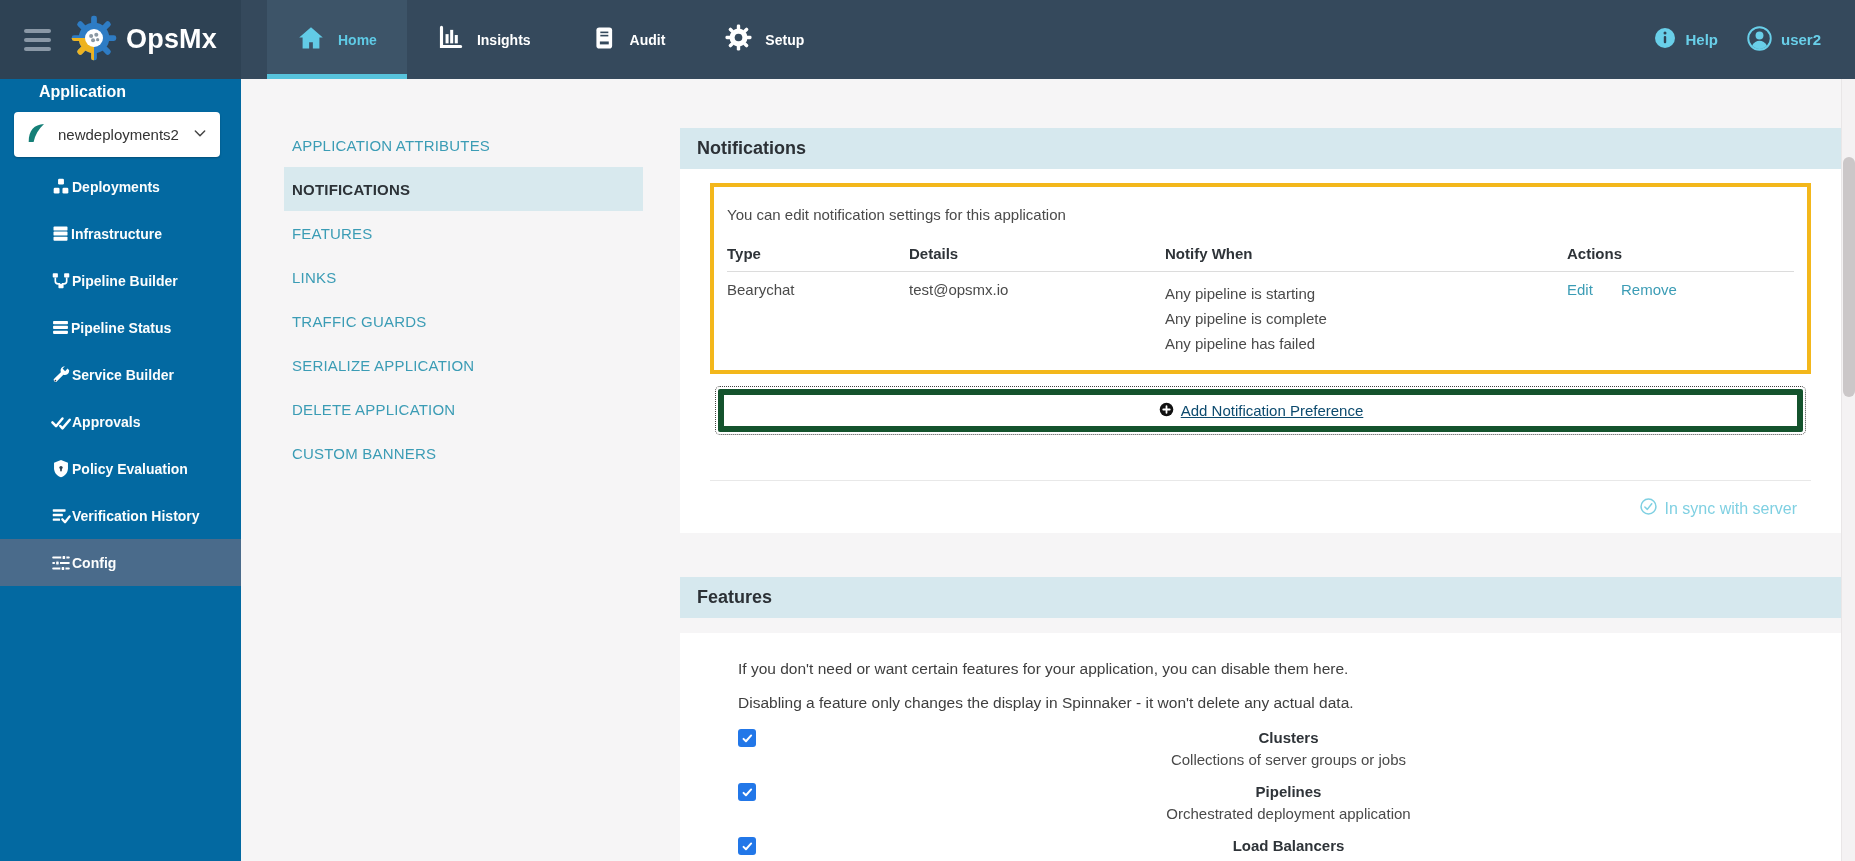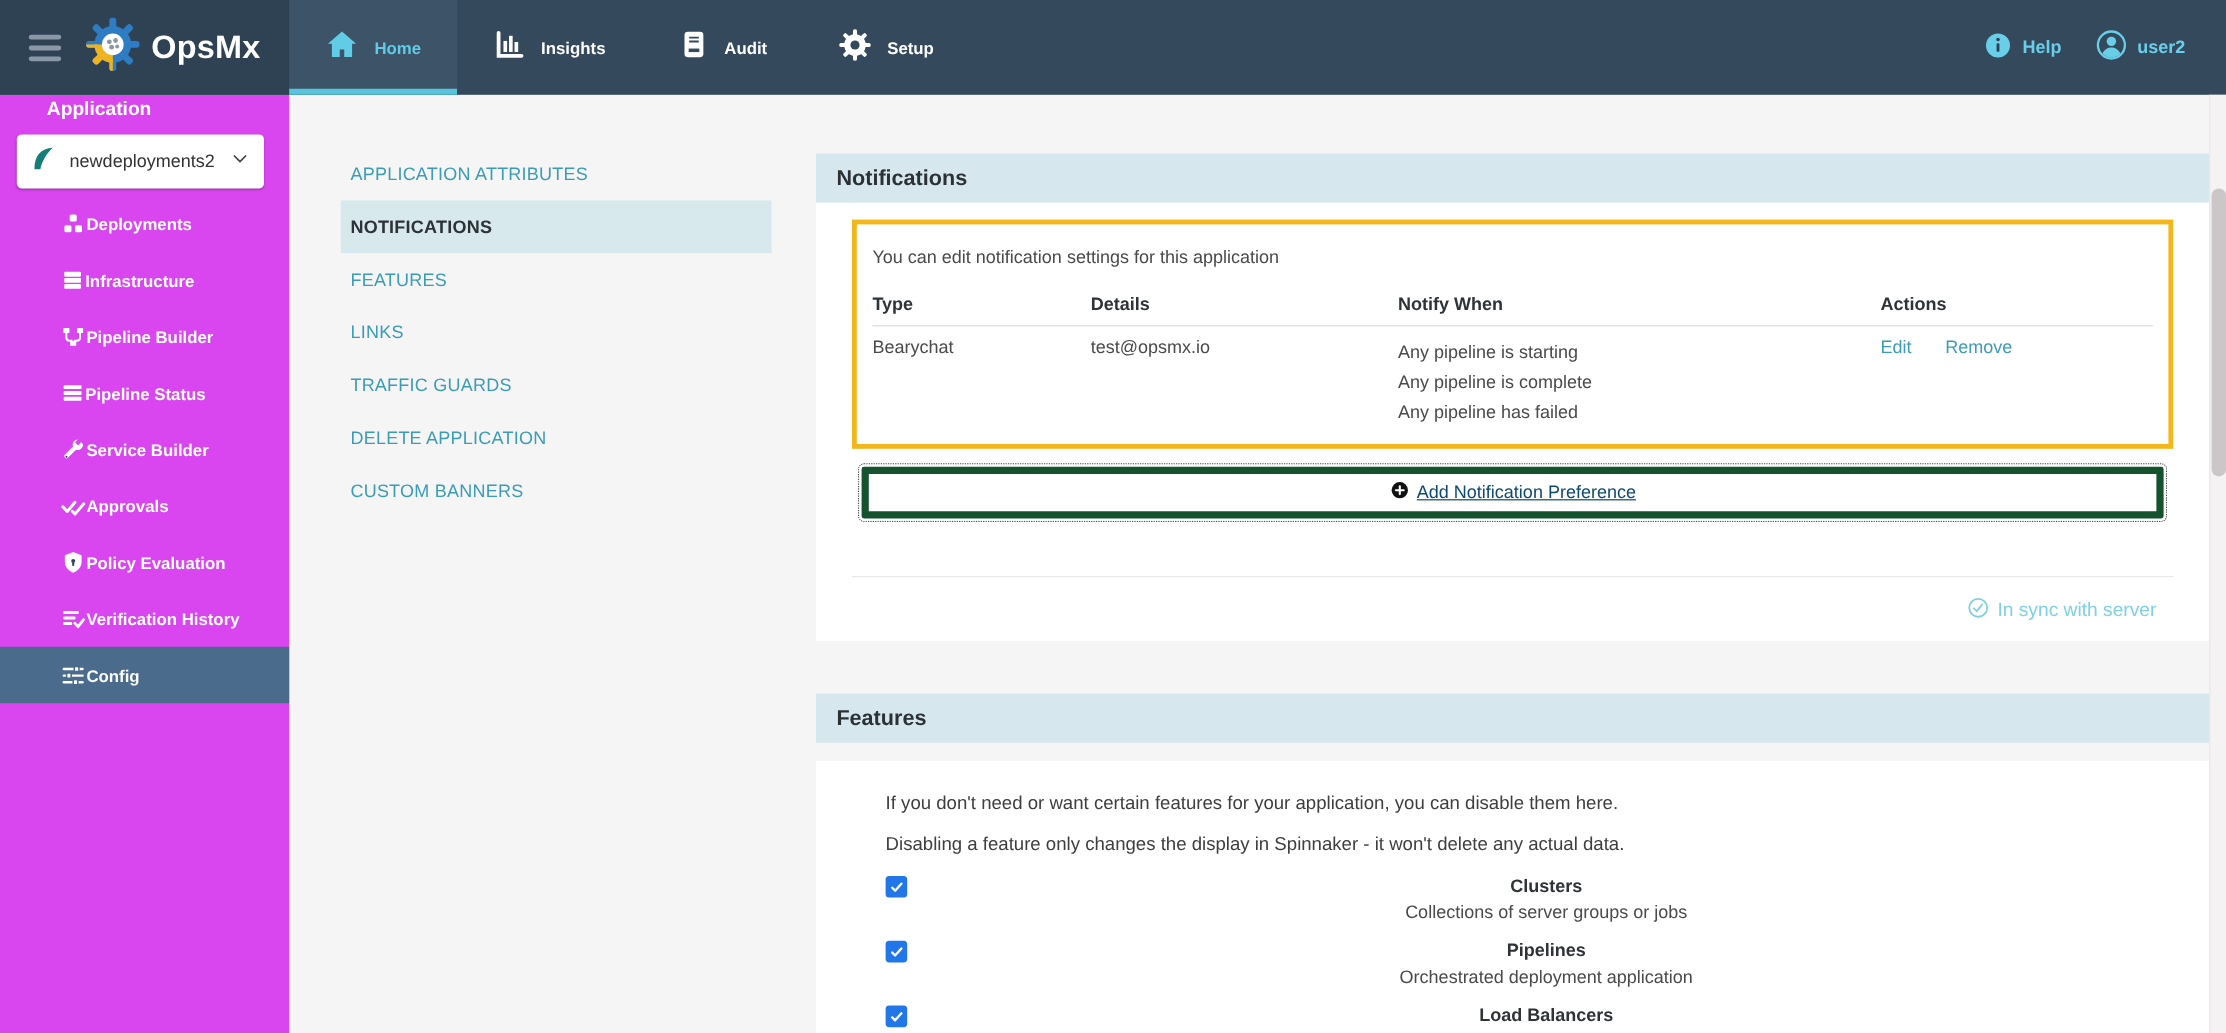--- a/index.html
+++ b/index.html
@@ -7,30 +7,30 @@
   body { font-family:"Liberation Sans", sans-serif; }
   #app { position:relative; width:1855px; height:861px; overflow:hidden; background:#f6f5f6; }
 
   
   .topbar { position:absolute; top:0; left:0; width:1855px; height:79px; background:#35495c; display:flex; align-items:stretch; z-index:10; }
   .topbar-left { width:241px; flex-shrink:0; background:#2e4254; display:flex; align-items:center; padding-left:24px; gap:20px; }
   .hamburger { display:flex; flex-direction:column; gap:5px; cursor:pointer; }
   .hamburger span { width:27px; height:4px; background:#8a98a6; border-radius:2px; }
   .brand { display:flex; align-items:center; gap:9px; }
   .brand-text { color:#fff; font-size:27px; font-weight:700; letter-spacing:0.2px; }
-  .nav-tabs { display:flex; height:100%; }
+  .nav-tabs { display:flex; height:100%;margin-left:26px; }
   .tab { display:flex; align-items:center; gap:13px; padding:0 30px; cursor:pointer; }
   .tab .tab-label { color:#fff; font-size:14px; font-weight:700; }
   .tab.active { background:#3d5468; box-shadow: inset 0 -5px 0 #57c3dc; }
   .tab.active .tab-label { color:#5fcbe6; }
   .topbar-right { margin-left:auto; display:flex; align-items:center; gap:28px; padding-right:34px; }
   .tb-link { display:flex; align-items:center; gap:8px; color:#69cfe9; font-size:15px; font-weight:700; cursor:pointer; }
 
   
-  .sidebar { position:absolute; top:79px; left:0; width:241px; height:782px; background:#d946ef; z-index:5; }
+  .sidebar { position:absolute; top:79px; left:0; width:241px; height:782px; background:#0369a1; z-index:5; }
   .sidebar-title { margin:4px 0 0 39px; color:#fff; font-size:16px; font-weight:700; }
   .app-select { margin:11px 0 0 14px; width:206px; height:45px; background:#fff; border-radius:4px; display:flex; align-items:center; padding:0 12px 0 10px; gap:10px; cursor:pointer; box-shadow:0 1px 2px rgba(0,0,0,0.25); }
   .app-select-label { font-size:15px; color:#333; flex:1; }
   .side-menu { margin-top:6px; }
   .side-item { height:47px; display:flex; align-items:center; gap:0; padding-left:50px; color:#fcfdfd; font-size:14px; font-weight:700; cursor:pointer; }
   .side-item.active { background:#4a6b8b; }
   .side-item svg { flex-shrink:0; }
 
   
   .midnav { position:absolute; left:284px; top:123px; width:359px; z-index:2; }
@@ -298,20 +298,21 @@
       </div>
     </div>
   </div>
 
   <div class="midnav">
     <div class="midnav-item">APPLICATION ATTRIBUTES</div>
     <div class="midnav-item active">NOTIFICATIONS</div>
     <div class="midnav-item">FEATURES</div>
     <div class="midnav-item">LINKS</div>
     <div class="midnav-item">TRAFFIC GUARDS</div>
+    <div class="midnav-item">SERIALIZE APPLICATION</div>
     <div class="midnav-item">DELETE APPLICATION</div>
     <div class="midnav-item">CUSTOM BANNERS</div>
   </div>
 
   <div class="content">
 
     <div class="section-header notif-header">
       <span>Notifications</span>
     </div>
 

